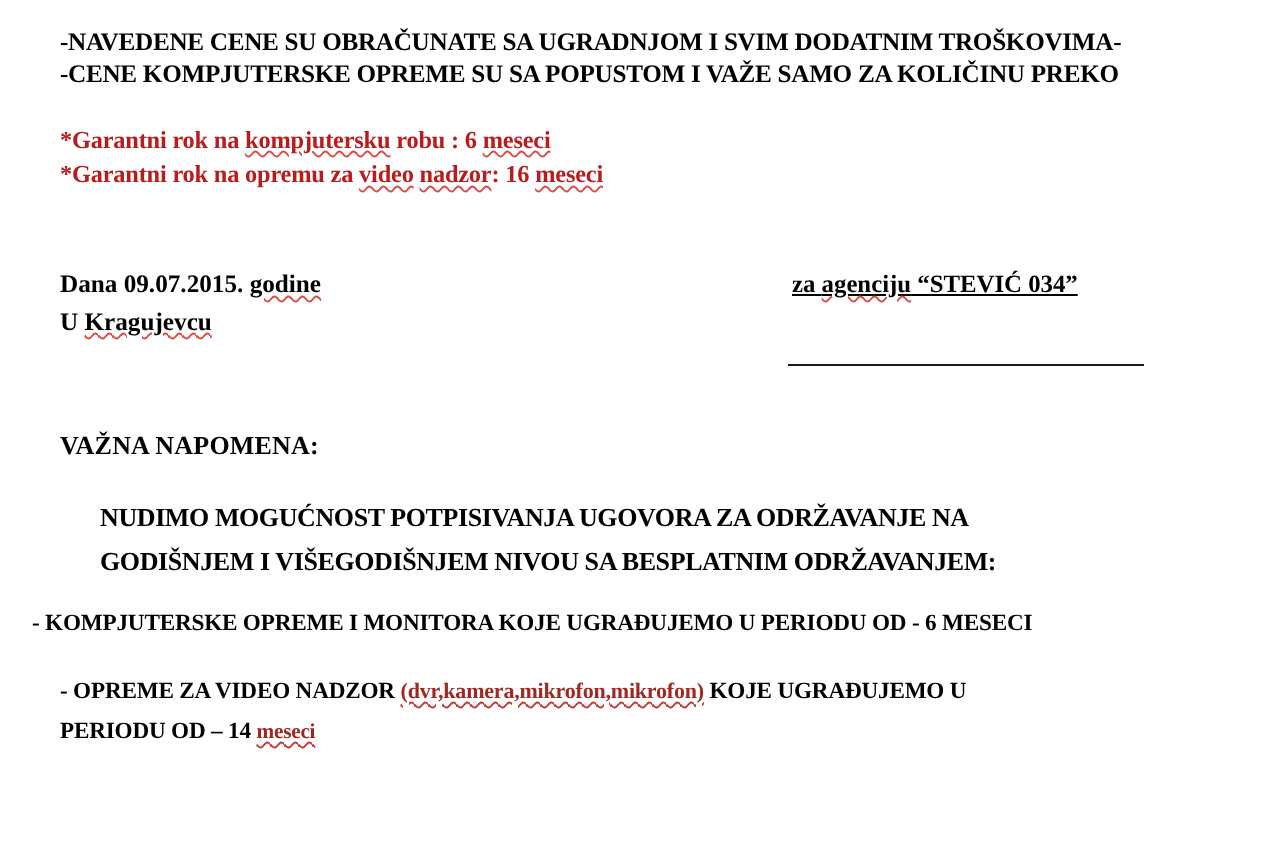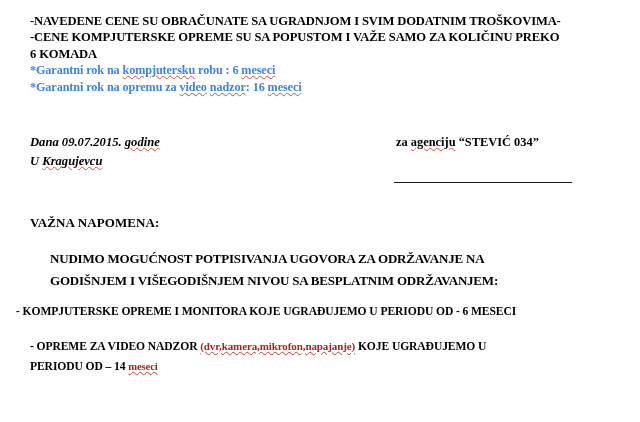--- a/index.html
+++ b/index.html
@@ -36,24 +36,25 @@
   .hdr-block {
     font-weight: bold;
     font-size: 12.6px;
     line-height: 16.3px;
     letter-spacing: -0.15px;
     color: #000000;
   }
   .hdr-block .ln { display: block; white-space: pre; }
 
   .red-block {
+    margin-top: 16px;
     font-weight: bold;
     font-size: 12.2px;
     line-height: 17.5px;
-    color: #3b82f6;
+    color: #b91c1c;
     letter-spacing: -0.1px;
   }
   .red-block .ln { display: block; white-space: pre; }
 
   
   .sq {
     text-decoration: underline;
     text-decoration-style: wavy;
     text-decoration-color: #D94B46;
     text-decoration-thickness: 1px;
@@ -75,33 +76,33 @@
     width: 585px;
     height: 62px;
   }
   .sig-left {
     position: absolute;
     left: 0;
     top: 0;
     font-weight: bold;
     font-size: 12.6px;
     line-height: 18.5px;
-    font-style: italic;
   }
   .sig-left .ln { display: block; white-space: pre; }
 
   .sig-right {
     position: absolute;
     left: 364px;
     top: 0;
     width: 215px;
     text-align: center;
     font-weight: bold;
     font-size: 12.4px;
     line-height: 19px;
+    text-decoration: underline;
   }
   .sig-right .ln { display: block; white-space: pre; }
   .sig-agency { text-align: left; padding-left: 2px; }
   .sig-name   { text-align: center; padding-left: 4px; }
 
   .sig-line {
     position: absolute;
     left: 364px;
     top: 49px;
     width: 178px;
@@ -167,21 +168,20 @@
 </style>
 </head>
 <body>
 
 <div class="page">
 
   <div class="body-col">
     <div class="hdr-block">
       <span class="ln">-NAVEDENE CENE SU OBRAČUNATE SA UGRADNJOM I SVIM DODATNIM TROŠKOVIMA-</span>
       <span class="ln">-CENE KOMPJUTERSKE OPREME SU SA POPUSTOM I VAŽE SAMO ZA KOLIČINU PREKO</span>
-      <span class="ln">6 KOMADA</span>
     </div>
 
     <div class="red-block">
       <span class="ln"><span>*Garantni rok na </span><span class="sq">kompjutersku</span><span> robu : 6 </span><span class="sq">meseci</span></span>
       <span class="ln"><span>*Garantni rok na opremu za </span><span class="sq">video</span><span> </span><span class="sq">nadzor</span><span>: 16 </span><span class="sq">meseci</span></span>
     </div>
   </div>
 
   <div class="sig-row">
 
@@ -200,17 +200,17 @@
   <div class="note-title">VAŽNA NAPOMENA:</div>
 
   <div class="offer-block">
     <span class="ln">NUDIMO MOGUĆNOST POTPISIVANJA UGOVORA ZA ODRŽAVANJE NA</span>
     <span class="ln">GODIŠNJEM I VIŠEGODIŠNJEM NIVOU SA BESPLATNIM ODRŽAVANJEM:</span>
   </div>
 
   <div class="bullet-1">- KOMPJUTERSKE OPREME I MONITORA KOJE UGRAĐUJEMO U PERIODU OD - 6 MESECI</div>
 
   <div class="bullet-2">
-    <span class="ln"><span>- OPREME ZA VIDEO NADZOR </span><span class="paren-red sq-dark">(dvr,kamera,mikrofon,napajanje)</span><span> KOJE UGRAĐUJEMO U</span></span>
+    <span class="ln"><span>- OPREME ZA VIDEO NADZOR </span><span class="paren-red sq-dark">(dvr,kamera,mikrofon,mikrofon)</span><span> KOJE UGRAĐUJEMO U</span></span>
     <span class="ln"><span>PERIODU OD – 14 </span><span class="small-red sq-dark">meseci</span></span>
   </div>
 
 </div>
 
 </body></html>

